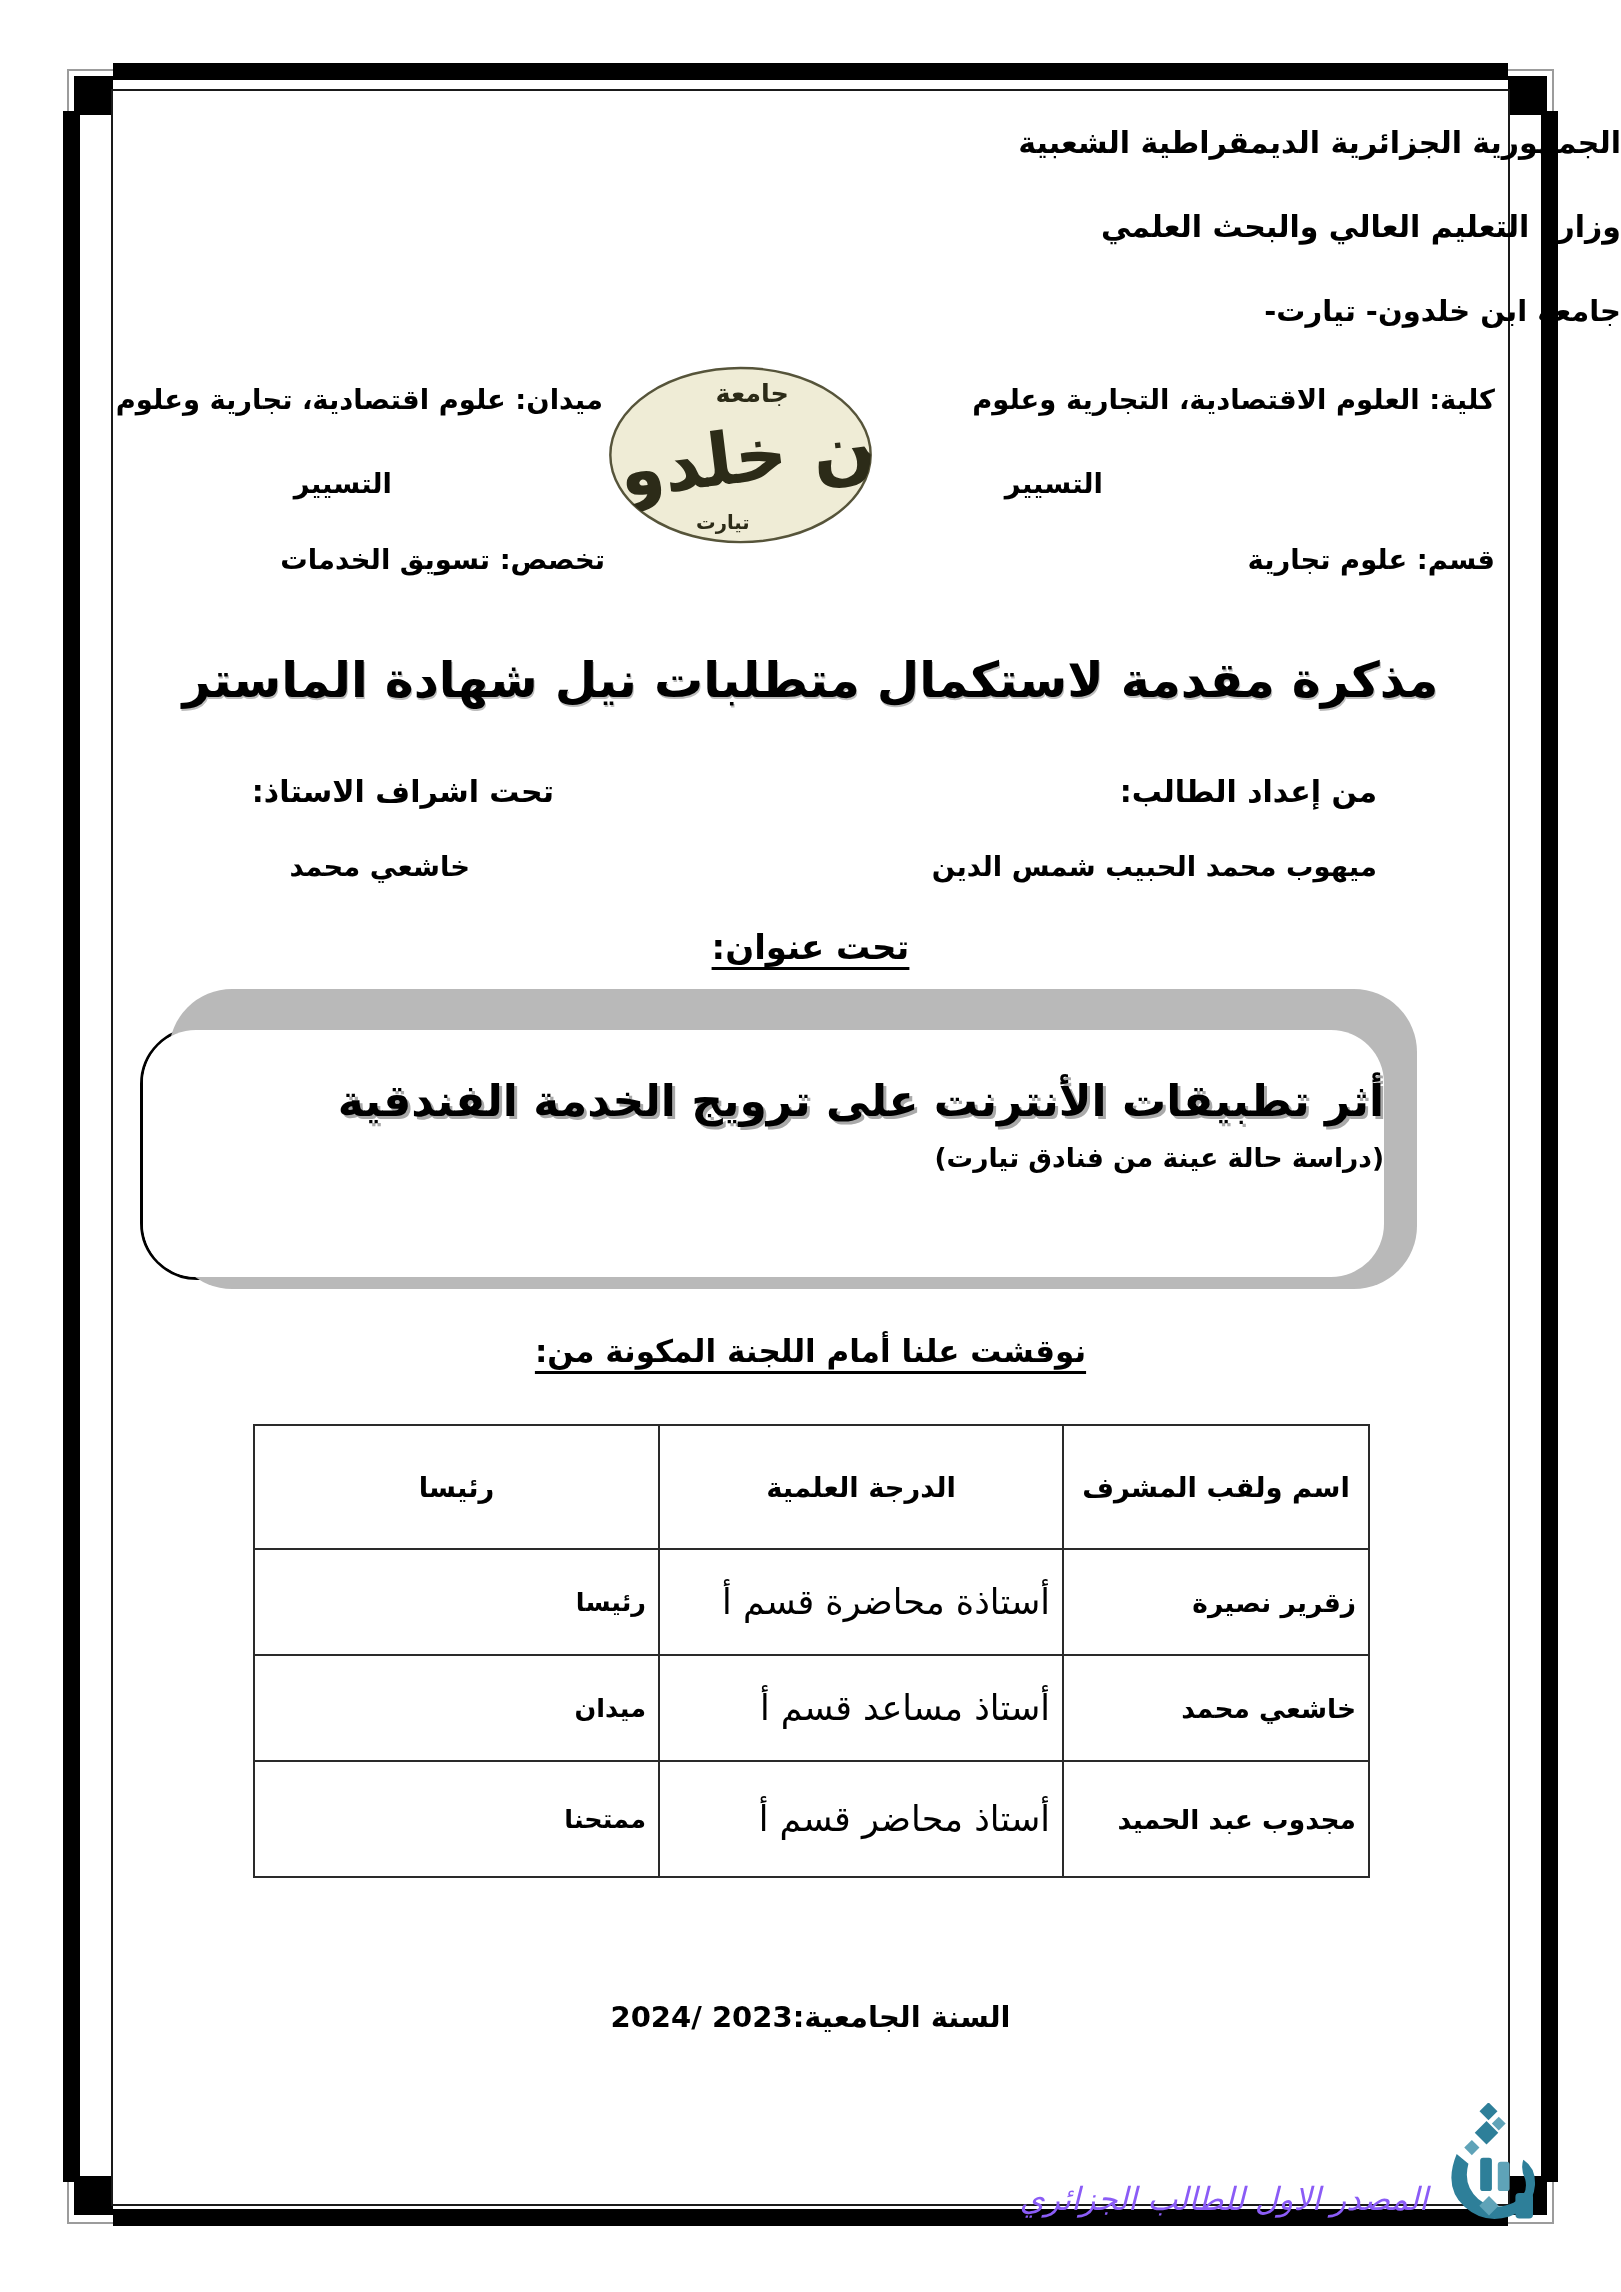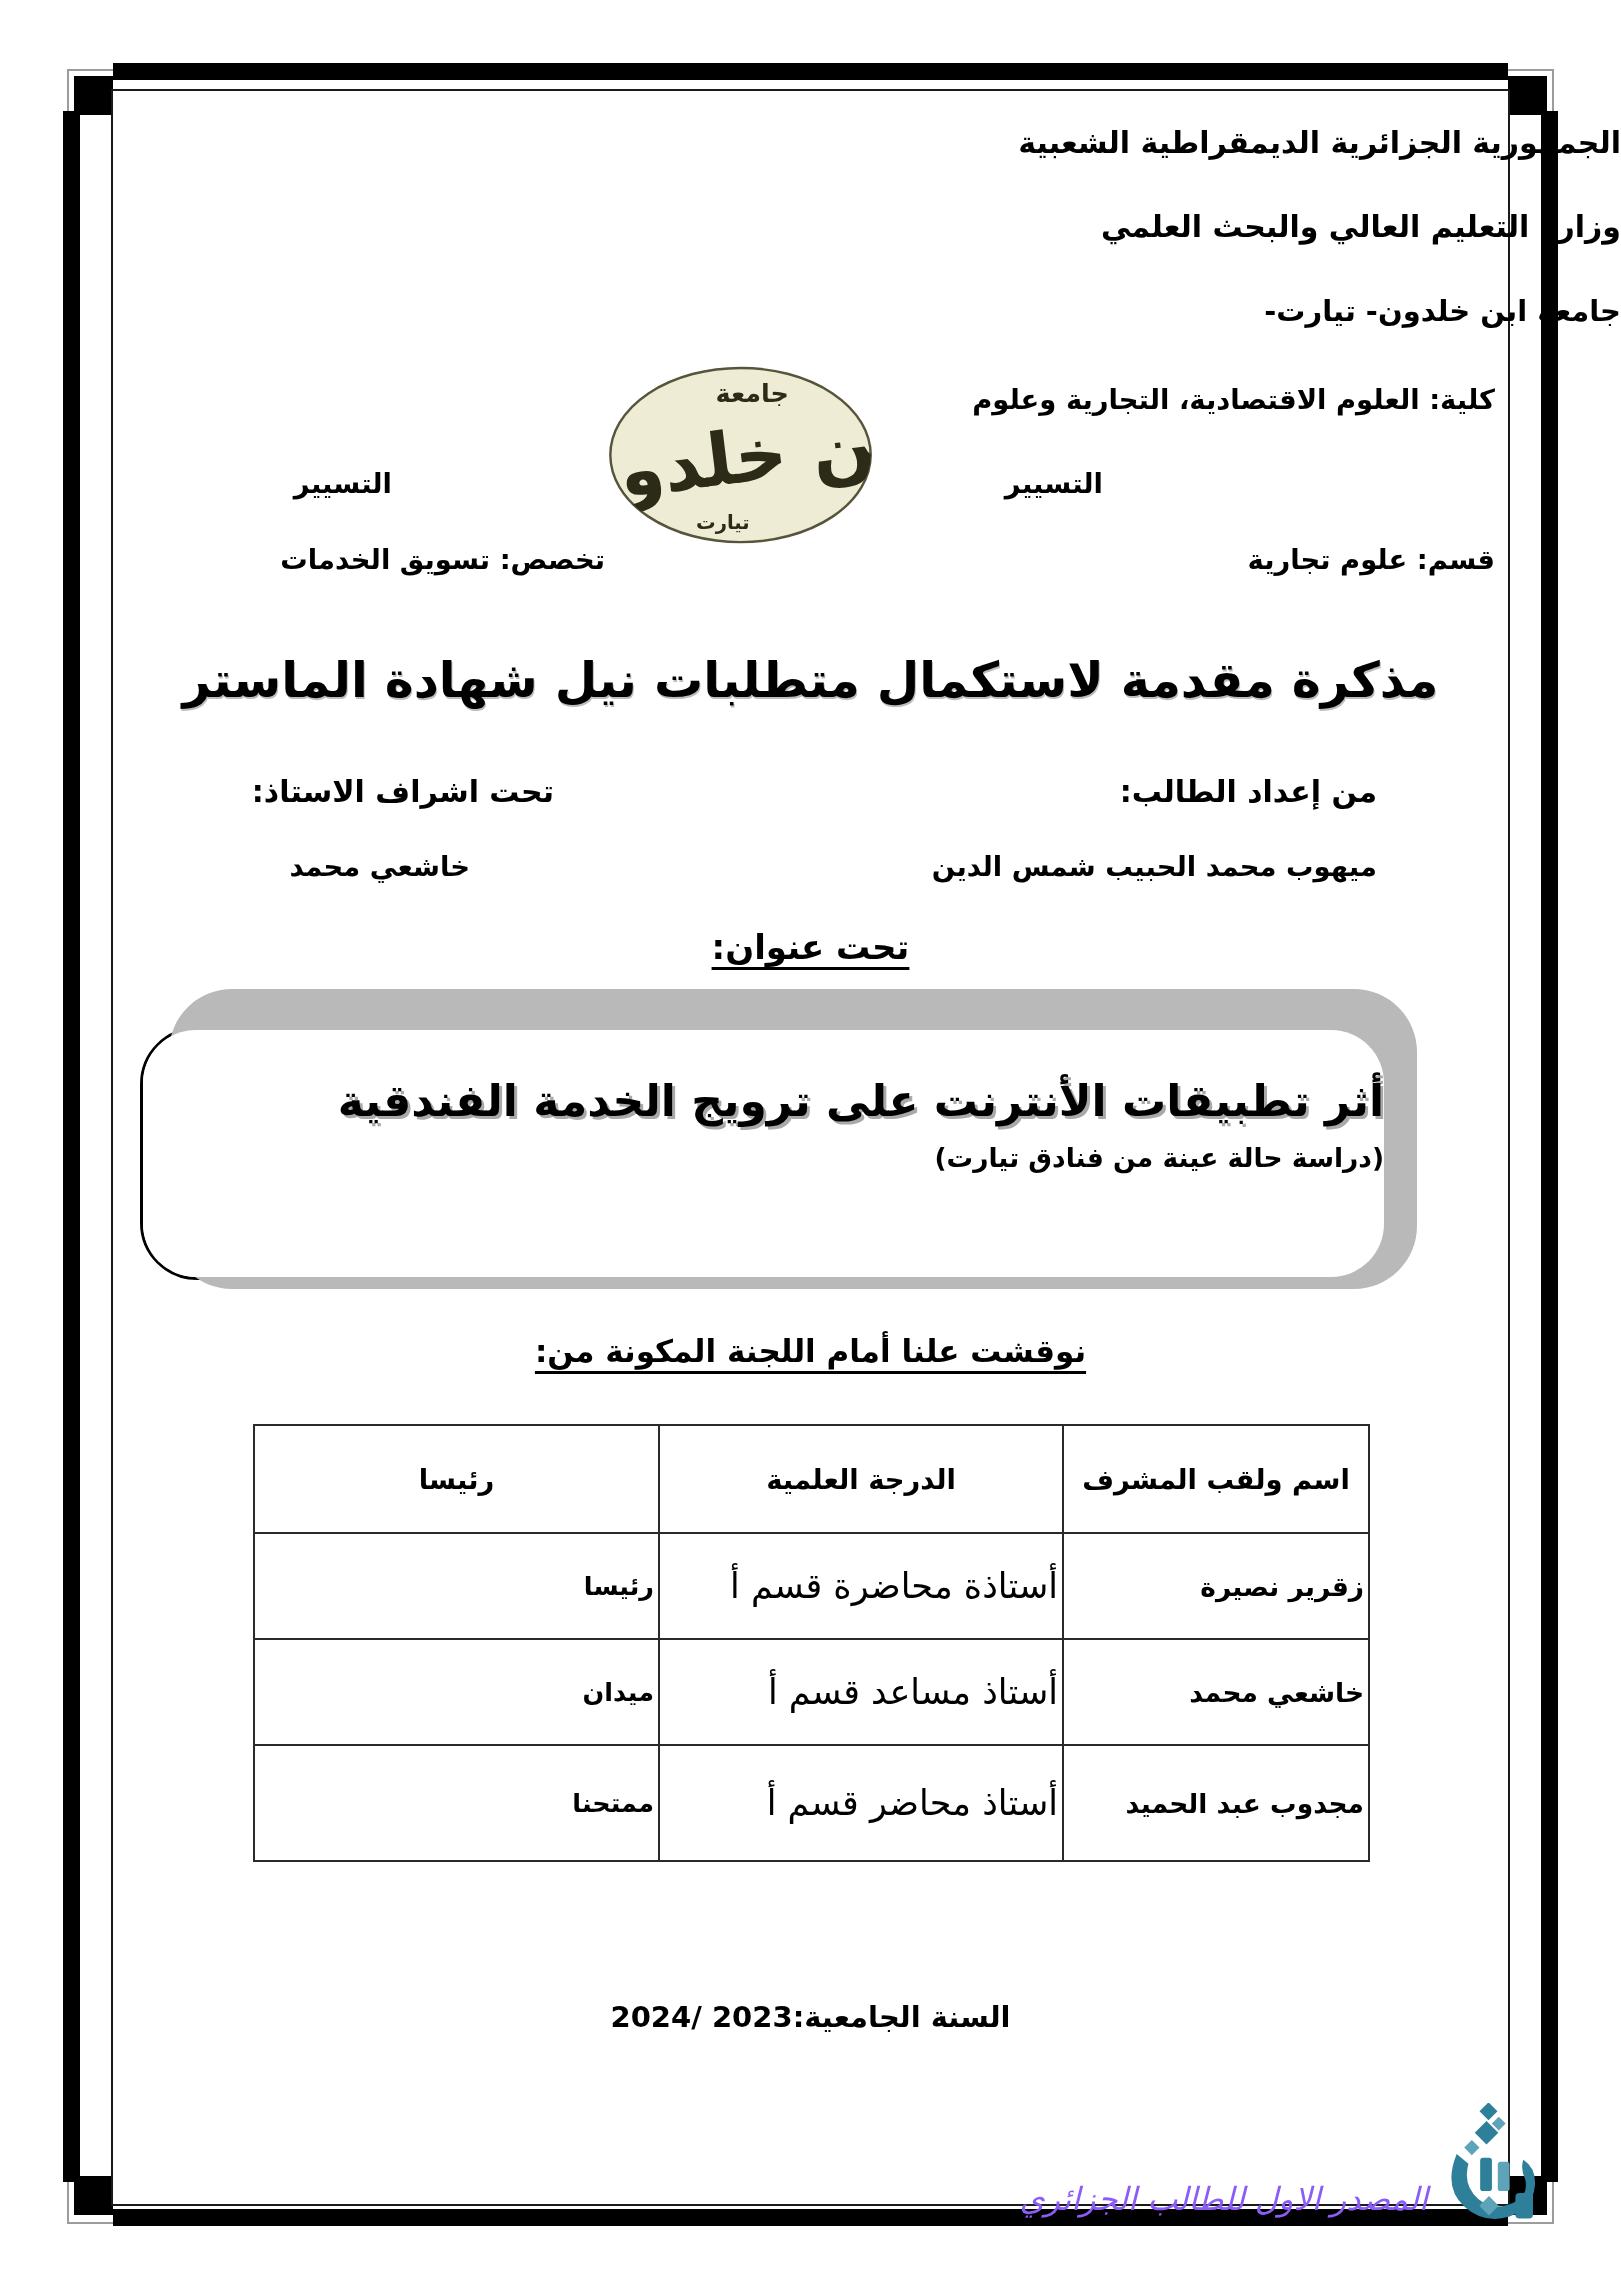--- a/index.html
+++ b/index.html
@@ -86,21 +86,21 @@
     position:absolute;top:1333px;left:0;right:0;text-align:center;
     font-size:31px;font-weight:800;text-decoration:underline;
     text-underline-offset:8.8px;
   }
   table.committee{
     position:absolute;left:253px;top:1424px;width:1114px;
     border-collapse:collapse;direction:rtl;table-layout:fixed;
   }
   table.committee td,table.committee th{
     border:2px solid #2a2a2a;vertical-align:middle;
-    padding:4px;overflow:hidden;margin-left:21px;
+    padding:12px;overflow:hidden;margin-left:21px;
   }
   table.committee th{font-size:27.4px;font-weight:bold;height:98px;}
   .row-h{height:106px;}
   .cell-name{font-size:26.5px;font-weight:600;}
   .cell-degree{font-size:35px;font-weight:500;}
   .cell-role{font-size:25.5px;font-weight:800;}
 
   .acad-year{
     position:absolute;top:2000px;left:0;right:0;text-align:center;
     font-size:29px;font-weight:bold;
@@ -134,20 +134,21 @@
   <div class="corner c-br"></div>
   <div class="frame-inner"></div>
 
   <div class="h-line h1">الجمهورية الجزائرية الديمقراطية الشعبية</div>
   <div class="h-line h2">وزارة التعليم العالي والبحث العلمي</div>
   <div class="h-line h3">جامعة ابن خلدون- تيارت-</div>
 
   <div class="info rb1">كلية: العلوم الاقتصادية، التجارية وعلوم</div>
   <div class="info rb2">التسيير</div>
   <div class="info rb3">قسم: علوم تجارية</div>
+  <div class="info lb1">ميدان: علوم اقتصادية، تجارية وعلوم</div>
   <div class="info lb2">التسيير</div>
   <div class="info lb3">تخصص: تسويق الخدمات</div>
 
   <svg class="seal" viewBox="0 0 276 188">
     <defs>
       <clipPath id="sealClip">
           <ellipse cx="138" cy="92" rx="133" ry="89"></ellipse>
         </clipPath>
     </defs>
     <ellipse cx="138" cy="92" rx="133" ry="89" fill="#efecd6" stroke="#56543a" stroke-width="2.5"></ellipse>

